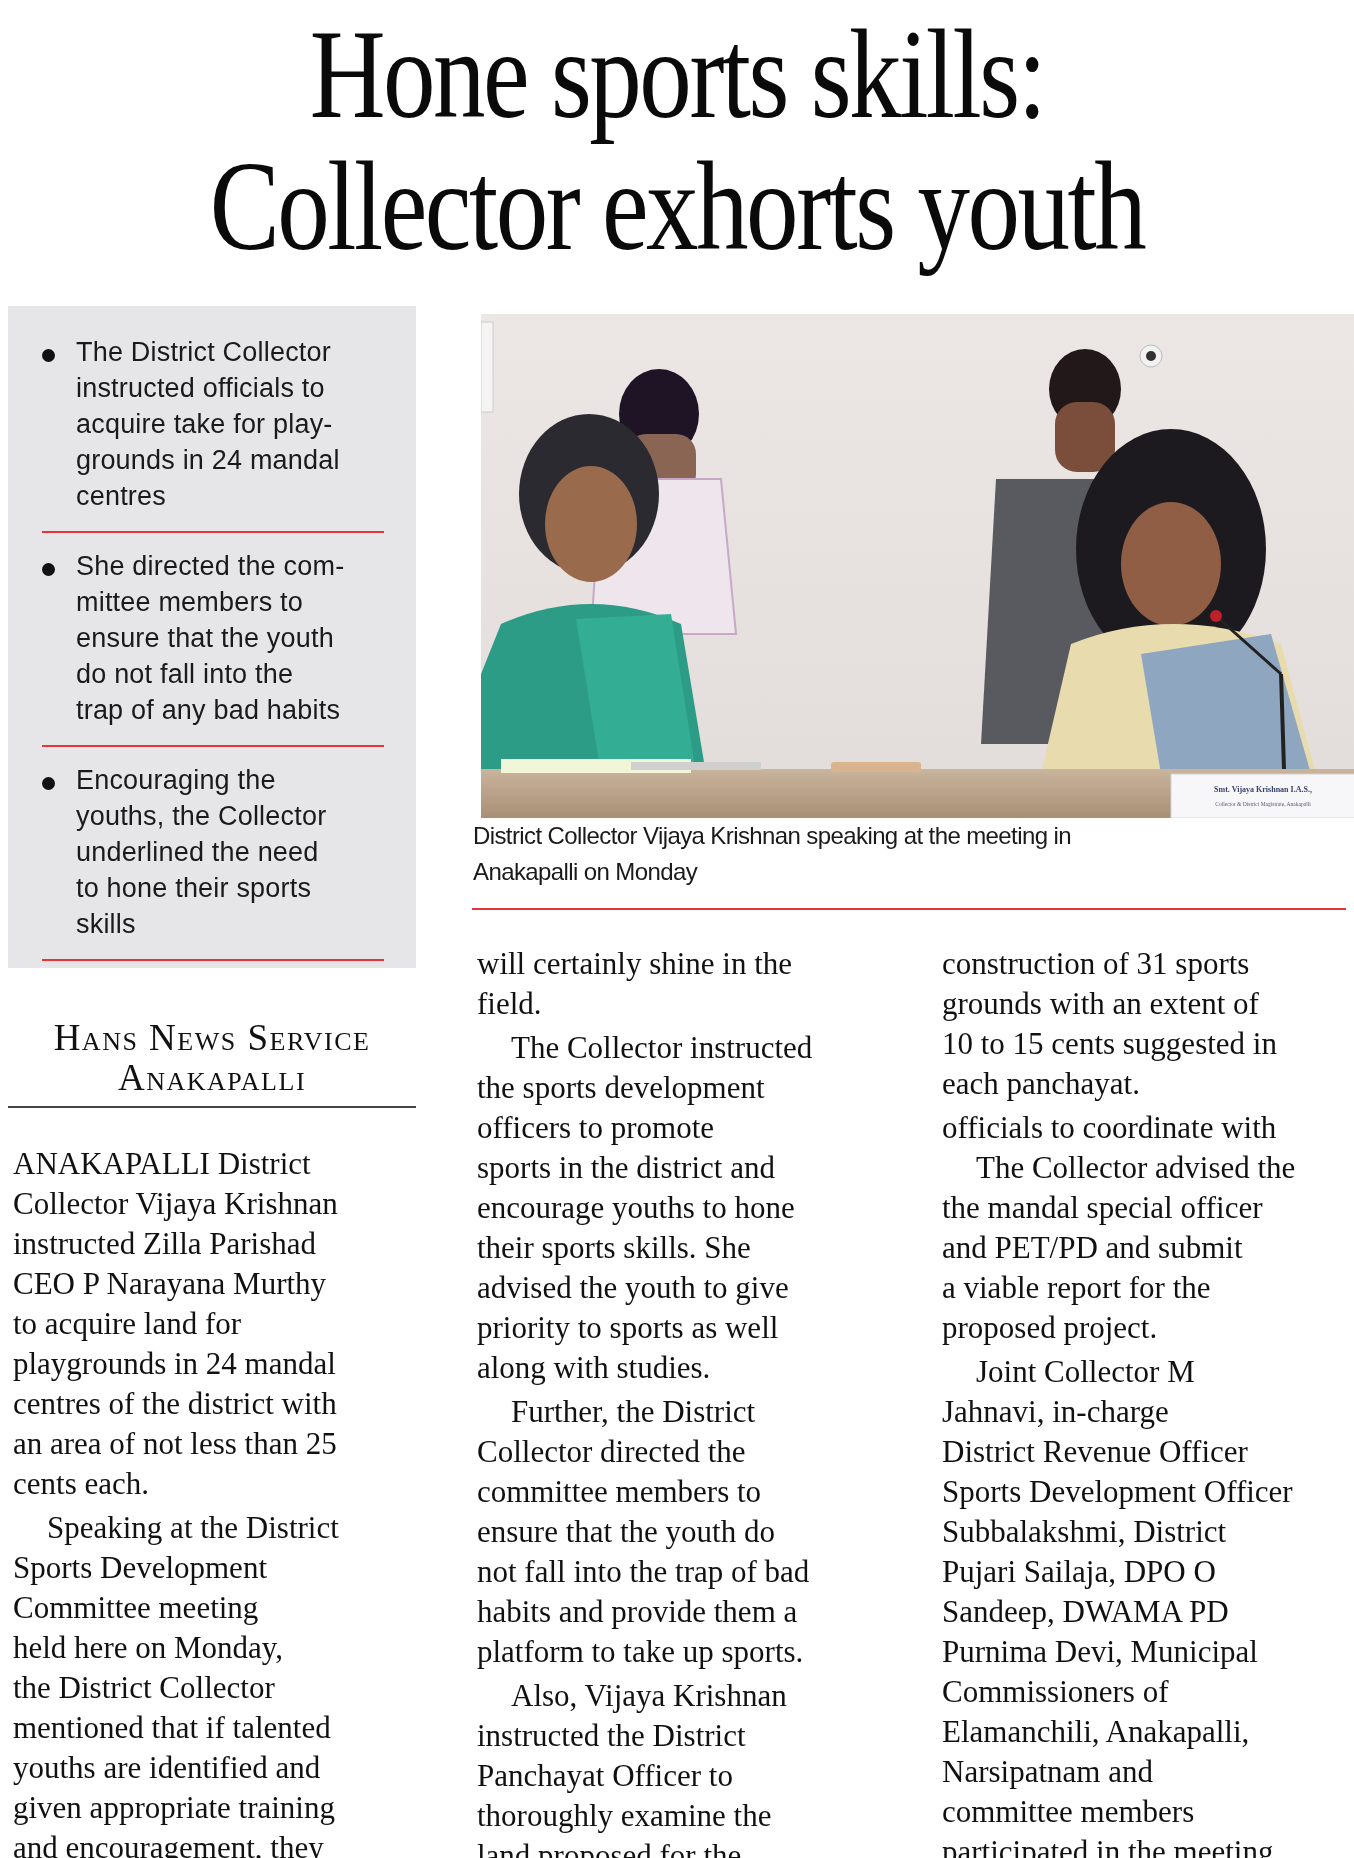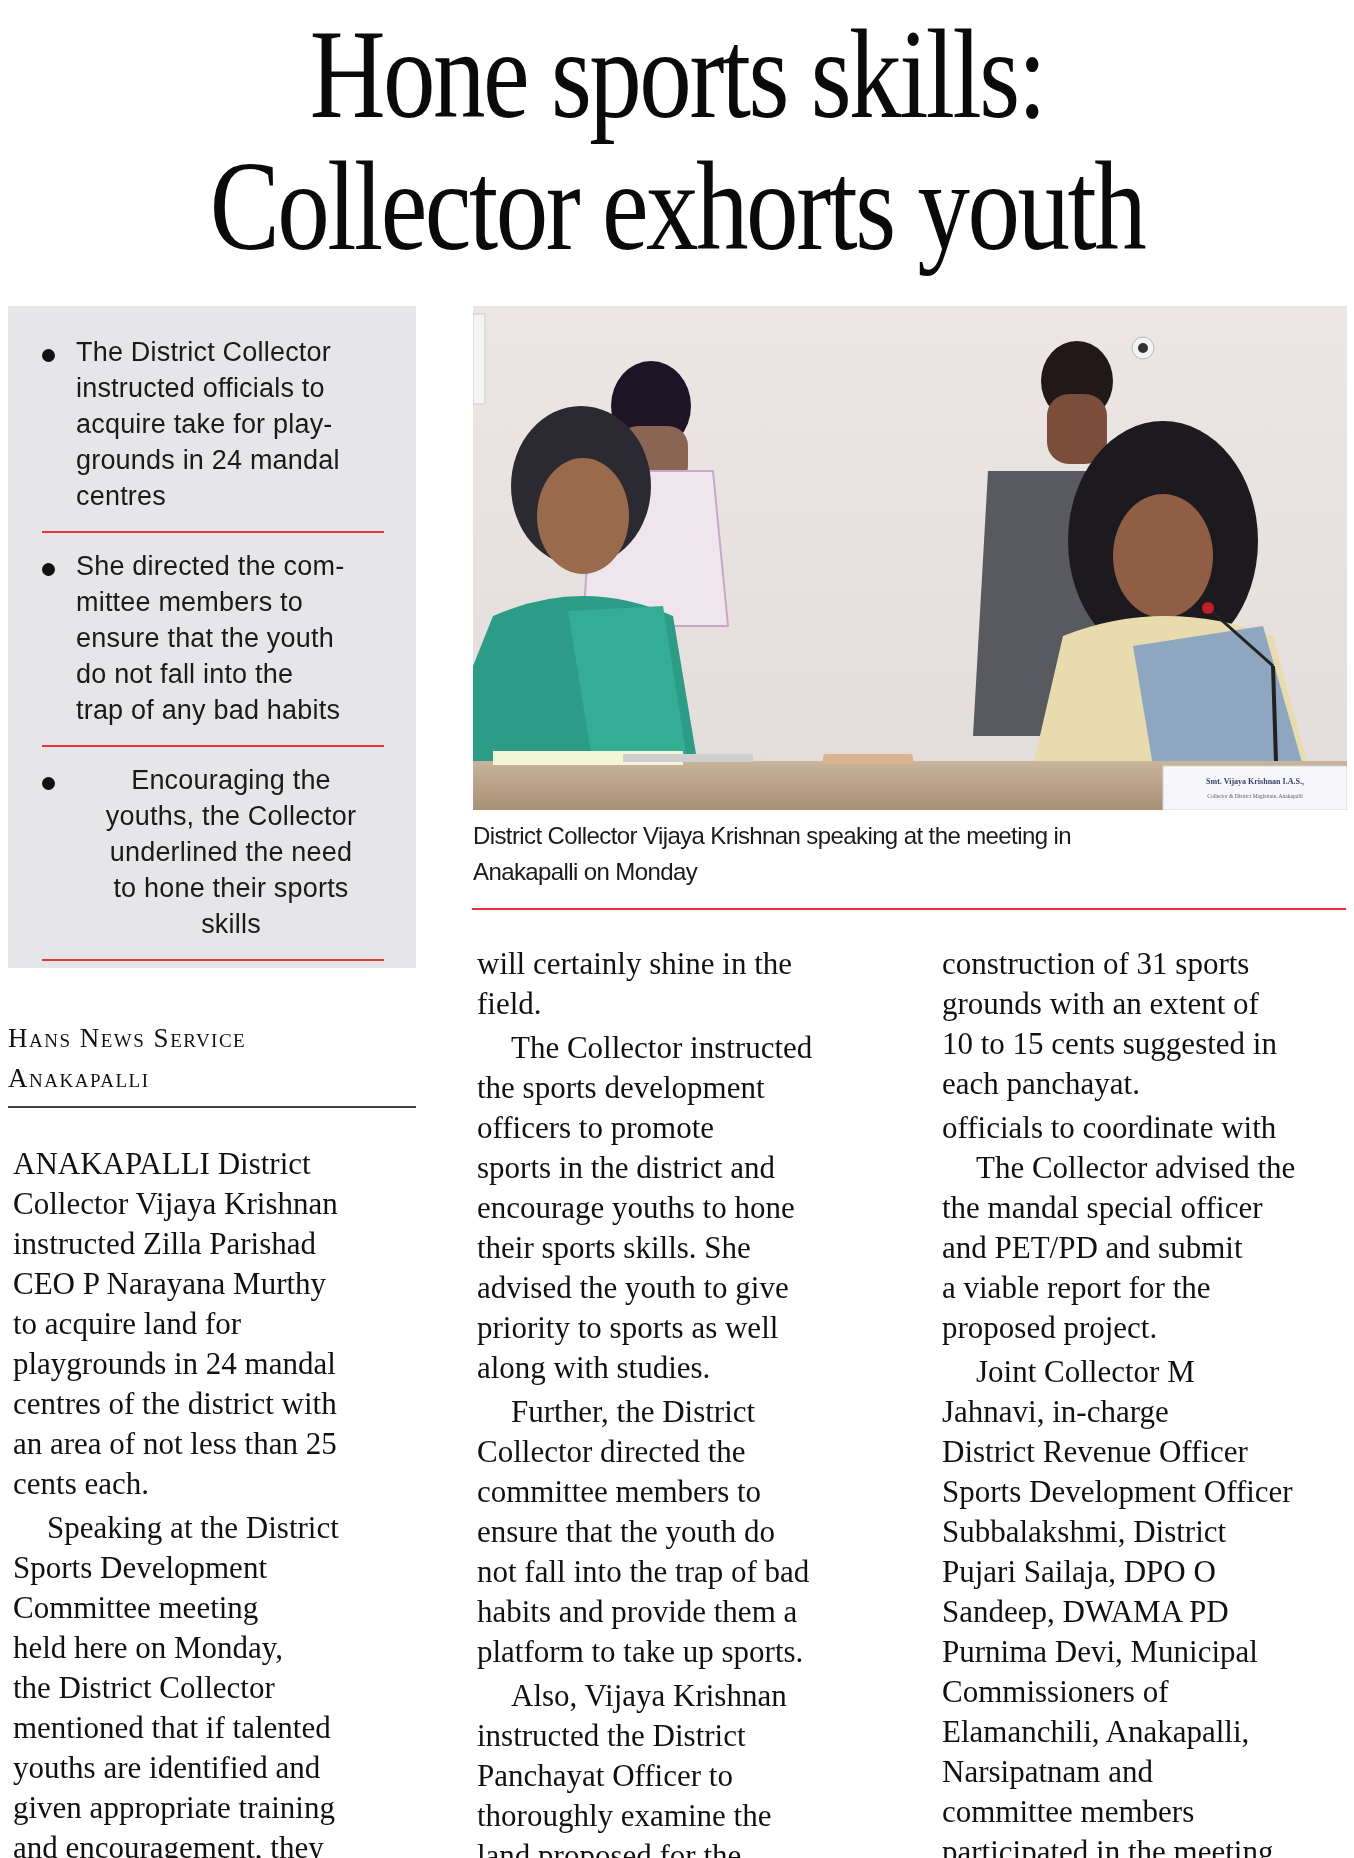--- a/index.html
+++ b/index.html
@@ -29,22 +29,22 @@
     position: absolute; left: 42px; width: 310px;
     font-family: "Liberation Sans", sans-serif;
     font-size: 27px; line-height: 36px; color: #1a1a1a;
     letter-spacing: 0.2px;
   }
   .hl-rule { position: absolute; left: 34px; width: 342px; height: 2px; background: #e8333b; }
 
   
   .byline {
     position: absolute; left: 8px; top: 1018px; width: 408px;
-    text-align: left; font-family: "Liberation Serif", serif;
-    font-size: 27px; line-height: 40px; font-variant: small-caps; letter-spacing: 1.5px;
+    text-align: center; font-family: "Liberation Serif", serif;
+    font-size: 37px; line-height: 40px; font-variant: small-caps; letter-spacing: 1.5px;
     color: #111;
   }
   .byline-rule { position: absolute; left: 8px; top: 1106px; width: 408px; height: 2px; background: #444; }
 
   
   .photo {
     position: absolute; left: 473px; top: 306px; width: 874px; height: 504px;
     overflow: hidden; background: #e9e4e2;
   }
   .photo svg { display: block; }
@@ -91,37 +91,37 @@
   <div class="hl-text" style="left:68px;top:242px;">
     <span class="line">She directed the com-</span>
     <span class="line">mittee members to</span>
     <span class="line">ensure that the youth</span>
     <span class="line">do not fall into the</span>
     <span class="line">trap of any bad habits</span>
   </div>
   <div class="hl-rule" style="left:34px;top:439px;"></div>
 
   <div class="hl-bullet" style="left:34px;top:471px;"></div>
-  <div class="hl-text" style="left:68px;top:456px;text-align:center;">
+  <div class="hl-text" style="left:68px;top:456px;">
     <span class="line">Encouraging the</span>
     <span class="line">youths, the Collector</span>
     <span class="line">underlined the need</span>
     <span class="line">to hone their sports</span>
     <span class="line">skills</span>
   </div>
   <div class="hl-rule" style="left:34px;top:653px;"></div>
 </aside>
 
 <div class="byline">
   <div>Hans News Service</div>
   <div>Anakapalli</div>
 </div>
 <div class="byline-rule"></div>
 
-<figure class="photo" style="margin:0;">
+<figure class="photo" style="margin:8px;">
   <svg width="874" height="504" viewBox="0 0 874 504">
     <defs>
       <linearGradient id="wall" x1="0" y1="0" x2="0" y2="1">
         <stop offset="0" stop-color="#ece7e5"></stop>
         <stop offset="1" stop-color="#e2dcda"></stop>
       </linearGradient>
       <linearGradient id="table" x1="0" y1="0" x2="0" y2="1">
         <stop offset="0" stop-color="#c9b49c"></stop>
         <stop offset="1" stop-color="#a88f74"></stop>
       </linearGradient>

